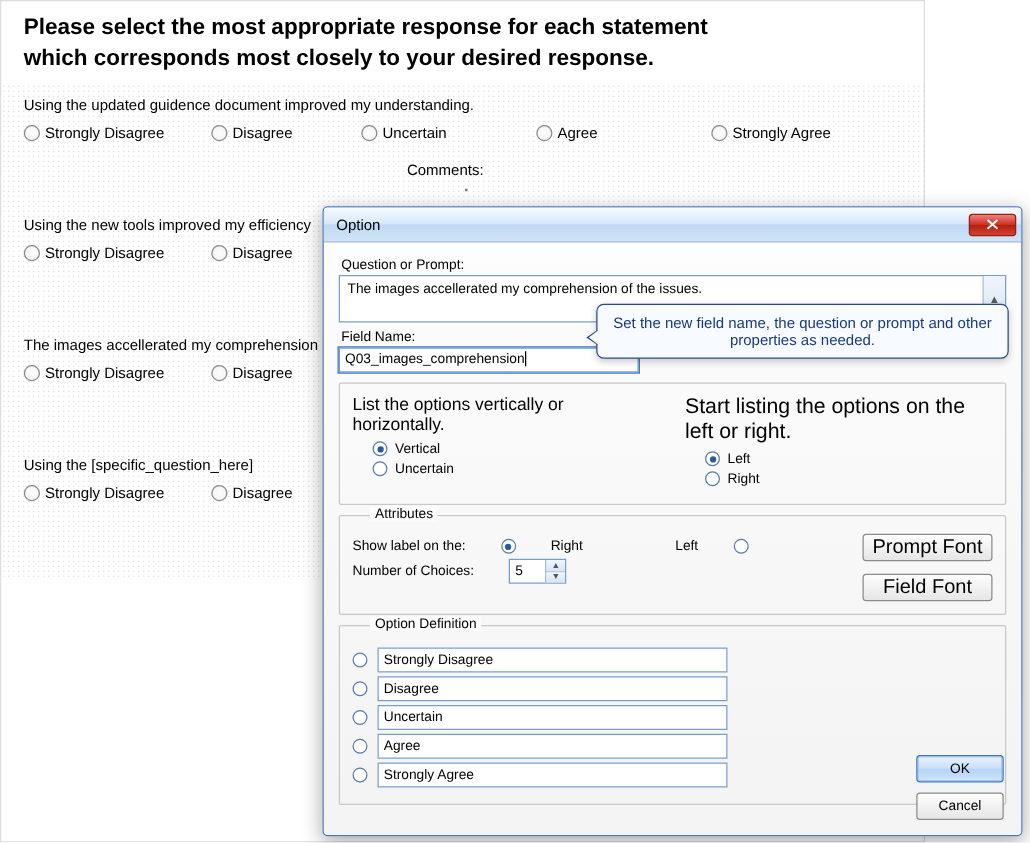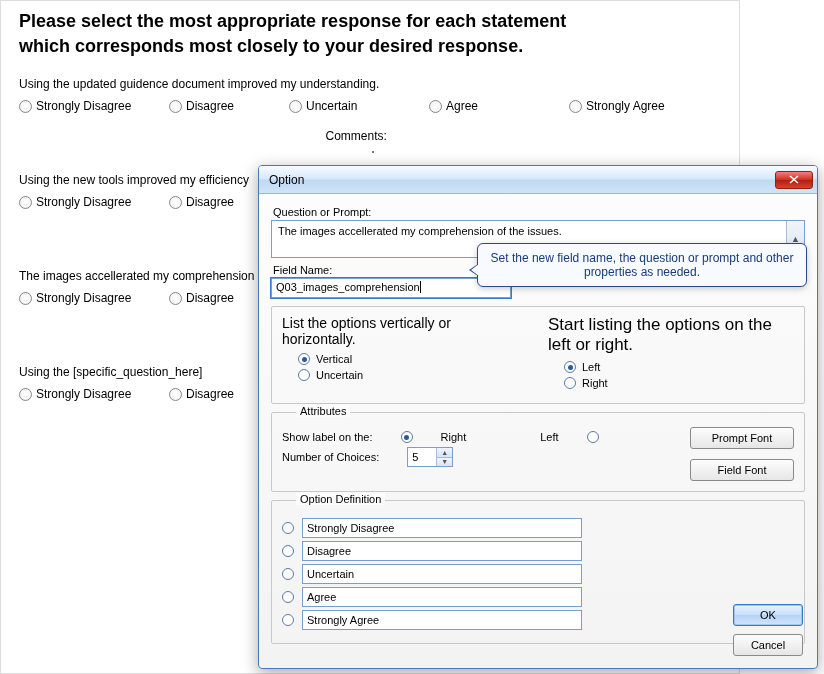--- a/index.html
+++ b/index.html
@@ -118,21 +118,21 @@
   }
   .spin div {
     flex:1; border-left:1px solid #a8bcd8; background:linear-gradient(#f0f5fc,#d7e4f3);
     display:flex; align-items:center; justify-content:center; font-size:7px; color:#555;
   }
   .spin div:first-child { border-bottom:1px solid #a8bcd8;}
   .btn-grey {
     width:104px; height:22px;
     border:1px solid #8a8a8a; border-radius:3px;
     background:linear-gradient(#fdfdfd,#e6e6e6);
-    font-size:11px; display:flex; align-items:center; justify-content:center;
+    font-size:16px; display:flex; align-items:center; justify-content:center;
   }
   .right-btns { display:flex; flex-direction:column; gap:10px; align-items:flex-end;}
   .opt-def-row { display:flex; align-items:center; gap:8px; margin:3px 0;}
   .opt-def-row .txt { width:280px; font-size:11px;}
   .dlg-footer {
     position:absolute; right:14px; bottom:12px; display:flex; gap:8px;flex-direction:column;
   }
   .btn-ok {
     width:70px; height:22px; border:1px solid #3b76c4; border-radius:3px;
     background:linear-gradient(#eaf3fe,#c9e0fb 48%,#b4d3f7 52%,#d2e6fb);

